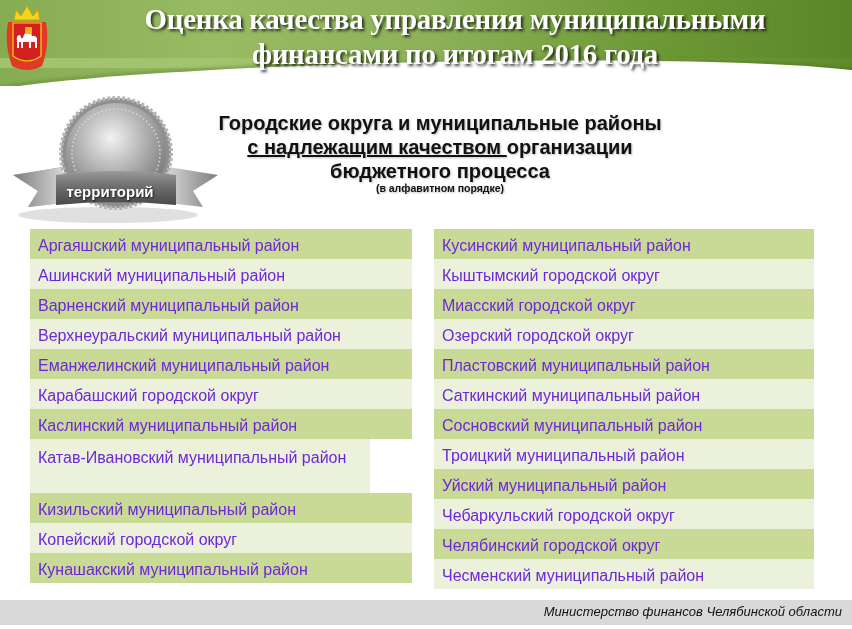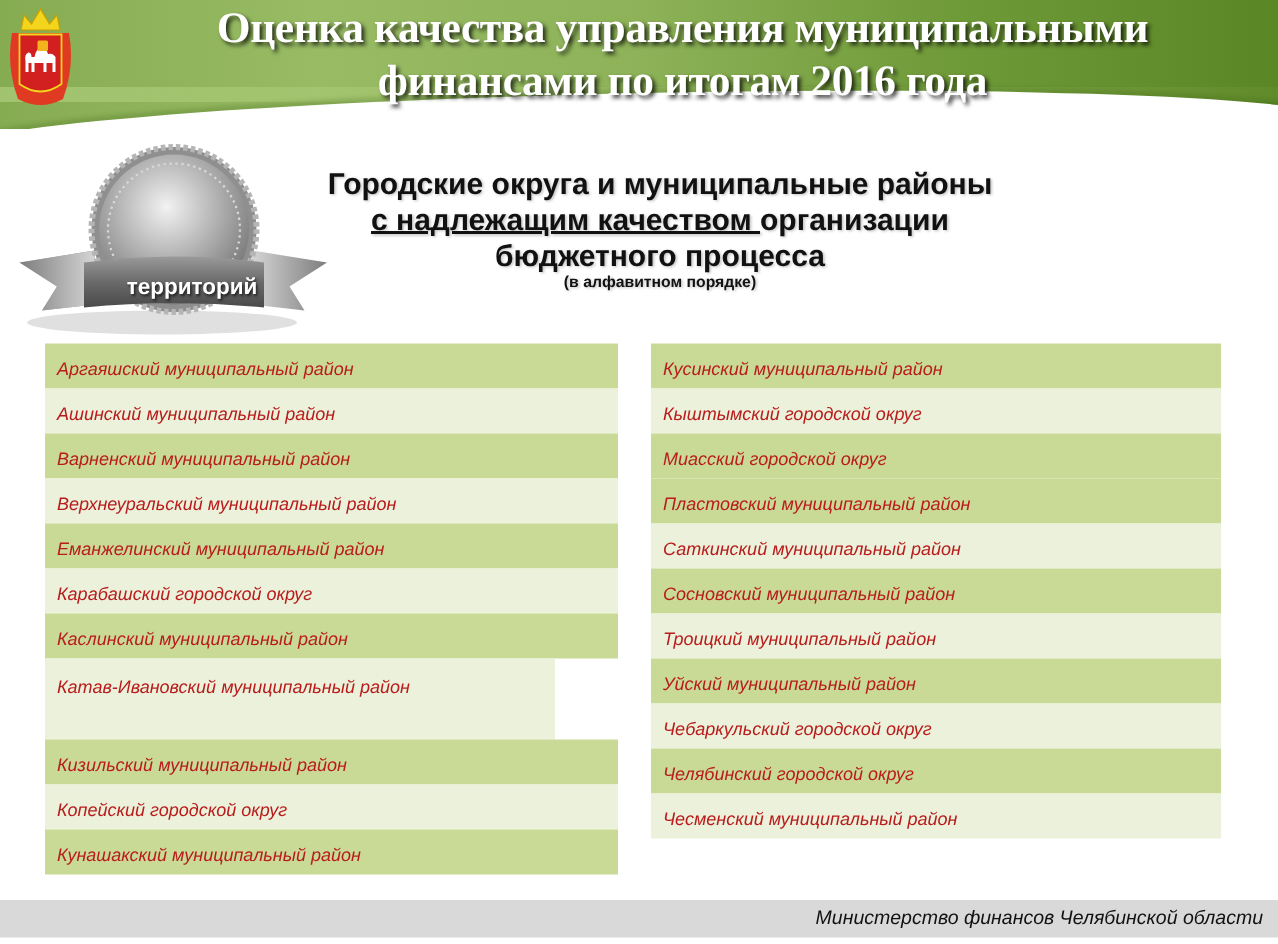--- a/index.html
+++ b/index.html
@@ -42,22 +42,22 @@
   }
   .subtitle .line { font-size: 20px; line-height: 24px; display: block; }
   .subtitle .underline { text-decoration: underline; }
   .subtitle .note { font-size: 10.5px; line-height: 13px; display: block; margin-top: -1px; }
 
   
   .list { position: absolute; top: 229px; width: 382px; }
   .list.left { left: 30px; }
   .list.right { left: 434px; width: 380px; }
   .row {
-    font-size: 12px; color: #b91c1c; padding: 3px 8px 0 8px;
-    line-height: 24px; min-height: 30px; display: flex; align-items: center; font-style: italic;
+    font-size: 16px; color: #6d28d9; padding: 3px 8px 0 8px;
+    line-height: 24px; min-height: 30px; display: flex; align-items: center;
   }
   .row.dark { background: #c9da96; }
   .row.light { background: #ebf1da; text-align: center; }
   .row.tall { line-height: 34px; padding-top: 2px; padding-bottom: 18px; }
 
   
   .footer {
     position: absolute; left: 0; top: 600px; width: 852px; height: 25px;
     background: #d9d9d9;
   }
@@ -113,21 +113,21 @@
     <polygon points="5,80 55,72 55,108 20,112 30,96" fill="url(#tail)"></polygon>
     <polygon points="210,80 160,72 160,108 195,112 185,96" fill="url(#tail)" transform="scale(-1,1) translate(-215,0)"></polygon>
     <polygon points="210,80 160,72 160,108 195,112 185,96" fill="url(#tail)"></polygon>
 
     <circle cx="108" cy="58" r="55" fill="#8f8f8f" stroke="#b5b5b5" stroke-width="4" stroke-dasharray="3 2"></circle>
     <circle cx="108" cy="58" r="50" fill="url(#silver)"></circle>
     <circle cx="108" cy="58" r="44" fill="none" stroke="#d8d8d8" stroke-width="1.5" stroke-dasharray="1.5 2.5"></circle>
 
     <path d="M48,80 Q108,72 168,80 L168,110 Q108,104 48,110 Z" fill="url(#ribbon)"></path>
   </svg>
-  <div style="position:absolute;left:60px;top:88px;width:120px;text-align:center;font-size:15px;font-weight:bold;color:#fff;text-shadow:1px 1px 2px rgba(0,0,0,0.7);line-height:18px;">территорий</div>
+  <div style="position:absolute;left:42px;top:88px;width:120px;text-align:center;font-size:15px;font-weight:bold;color:#fff;text-shadow:1px 1px 2px rgba(0,0,0,0.7);line-height:18px;">территорий</div>
 </div>
 
 <div class="subtitle">
   <span class="line">Городские округа и муниципальные районы</span>
   <span class="line"><span class="underline">с надлежащим качеством </span><span>организации</span></span>
   <span class="line">бюджетного процесса</span>
   <span class="note">(в алфавитном порядке)</span>
 </div>
 
 <div class="list left">
@@ -141,20 +141,21 @@
   <div class="row light tall" style="width:340px;">Катав-Ивановский муниципальный район</div>
   <div class="row dark">Кизильский муниципальный район</div>
   <div class="row light">Копейский городской округ</div>
   <div class="row dark">Кунашакский муниципальный район</div>
 </div>
 
 <div class="list right">
   <div class="row dark">Кусинский муниципальный район</div>
   <div class="row light">Кыштымский городской округ</div>
   <div class="row dark">Миасский городской округ</div>
+  <div class="row light">Озерский городской округ</div>
   <div class="row dark">Пластовский муниципальный район</div>
   <div class="row light">Саткинский муниципальный район</div>
   <div class="row dark">Сосновский муниципальный район</div>
   <div class="row light">Троицкий муниципальный район</div>
   <div class="row dark">Уйский муниципальный район</div>
   <div class="row light">Чебаркульский городской округ</div>
   <div class="row dark">Челябинский городской округ</div>
   <div class="row light">Чесменский муниципальный район</div>
 </div>
 

